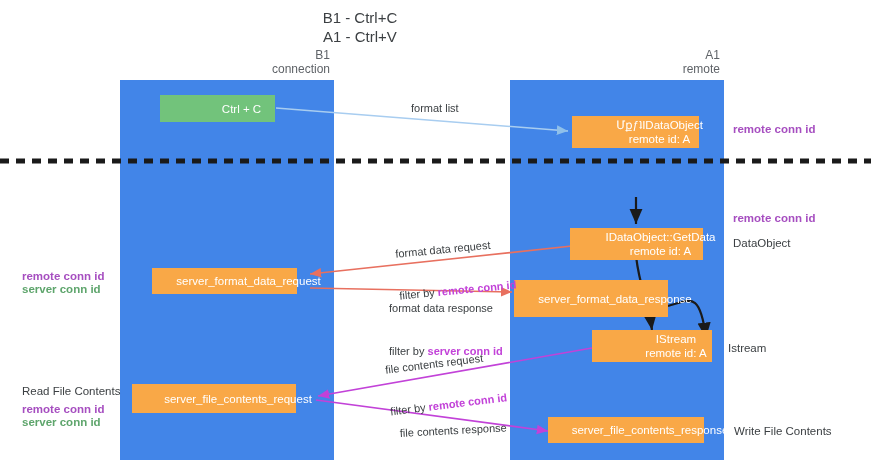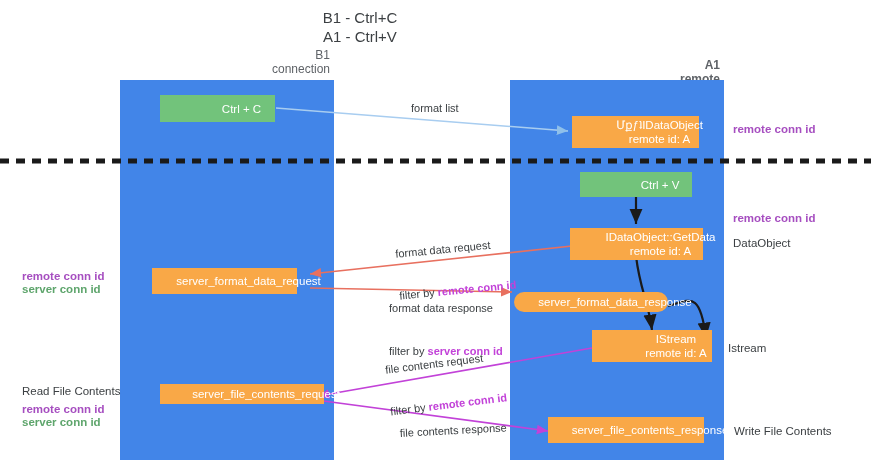--- a/index.html
+++ b/index.html
@@ -93,21 +93,21 @@
 <body>
 
 <div id="canvas">
   <div class="white-bg"></div>
 
   <div class="title" style="top:8px;">B1 - Ctrl+C
 A1 - Ctrl+V</div>
 
   <div class="col-header" style="left:150px; top:48px; width:180px;">B1
 connection</div>
-  <div class="col-header" style="left:540px; top:58px; width:180px;font-weight:bold;">A1
+  <div class="col-header" style="left:540px; top:48px; width:180px;">A1
 remote</div>
 
   <div class="lane" style="left:120px; top:80px; width:214px; height:380px;"></div>
   <div class="lane" style="left:510px; top:80px; width:214px; height:380px;"></div>
 
   <svg class="overlay">
     <defs>
       <marker id="arrow-blue" markerWidth="8" markerHeight="8" refX="7" refY="3" orient="auto">
         <path d="M0,0 L7,3 L0,6 z" fill="#8fc0ea"></path>
       </marker>
@@ -143,43 +143,40 @@
 
   <div class="node green" style="left:160px; top:95px; width:115px; height:27px;">
     <span>Ctrl + C</span>
   </div>
 
   <div class="node orange" style="left:572px; top:116px; width:127px; height:32px;">
     <span><span class="glitch">Մքƒʇ</span><span>IDataObject</span></span>
     <span class="ln2">remote id: A</span>
   </div>
 
-  <div class="node green" style="left:580px; top:172px; width:112px; height:25px;">
-    <span>Ctrl + V</span>
-  </div>
 
   <div class="node orange" style="left:570px; top:228px; width:133px; height:32px;">
     <span>IDataObject::GetData</span>
     <span class="ln2">remote id: A</span>
   </div>
 
   <div class="node orange" style="left:152px; top:268px; width:145px; height:26px;">
     <span>server_format_data_request</span>
   </div>
 
-  <div class="node orange" style="left:514px; top:292px; width:154px; height:20px;border-radius:12px;">
+  <div class="node orange" style="left:514px; top:280px; width:154px; height:37px;">
     <span>server_format_data_response</span>
   </div>
 
   <div class="node orange" style="left:592px; top:330px; width:120px; height:32px;">
     <span>IStream</span>
     <span class="ln2">remote id: A</span>
   </div>
 
-  <div class="node orange" style="left:160px; top:384px; width:164px; height:20px;">
+  <div class="node orange" style="left:132px; top:384px; width:164px; height:29px;">
     <span>server_file_contents_request</span>
   </div>
 
   <div class="node orange" style="left:548px; top:417px; width:156px; height:26px;">
     <span>server_file_contents_response</span>
   </div>
 
   <div class="side-label purple" style="left:733px; top:122px;">remote conn id</div>
   <div class="side-label purple" style="left:733px; top:211px;">remote conn id</div>
   <div class="side-label dark" style="left:733px; top:236px;">DataObject</div>

